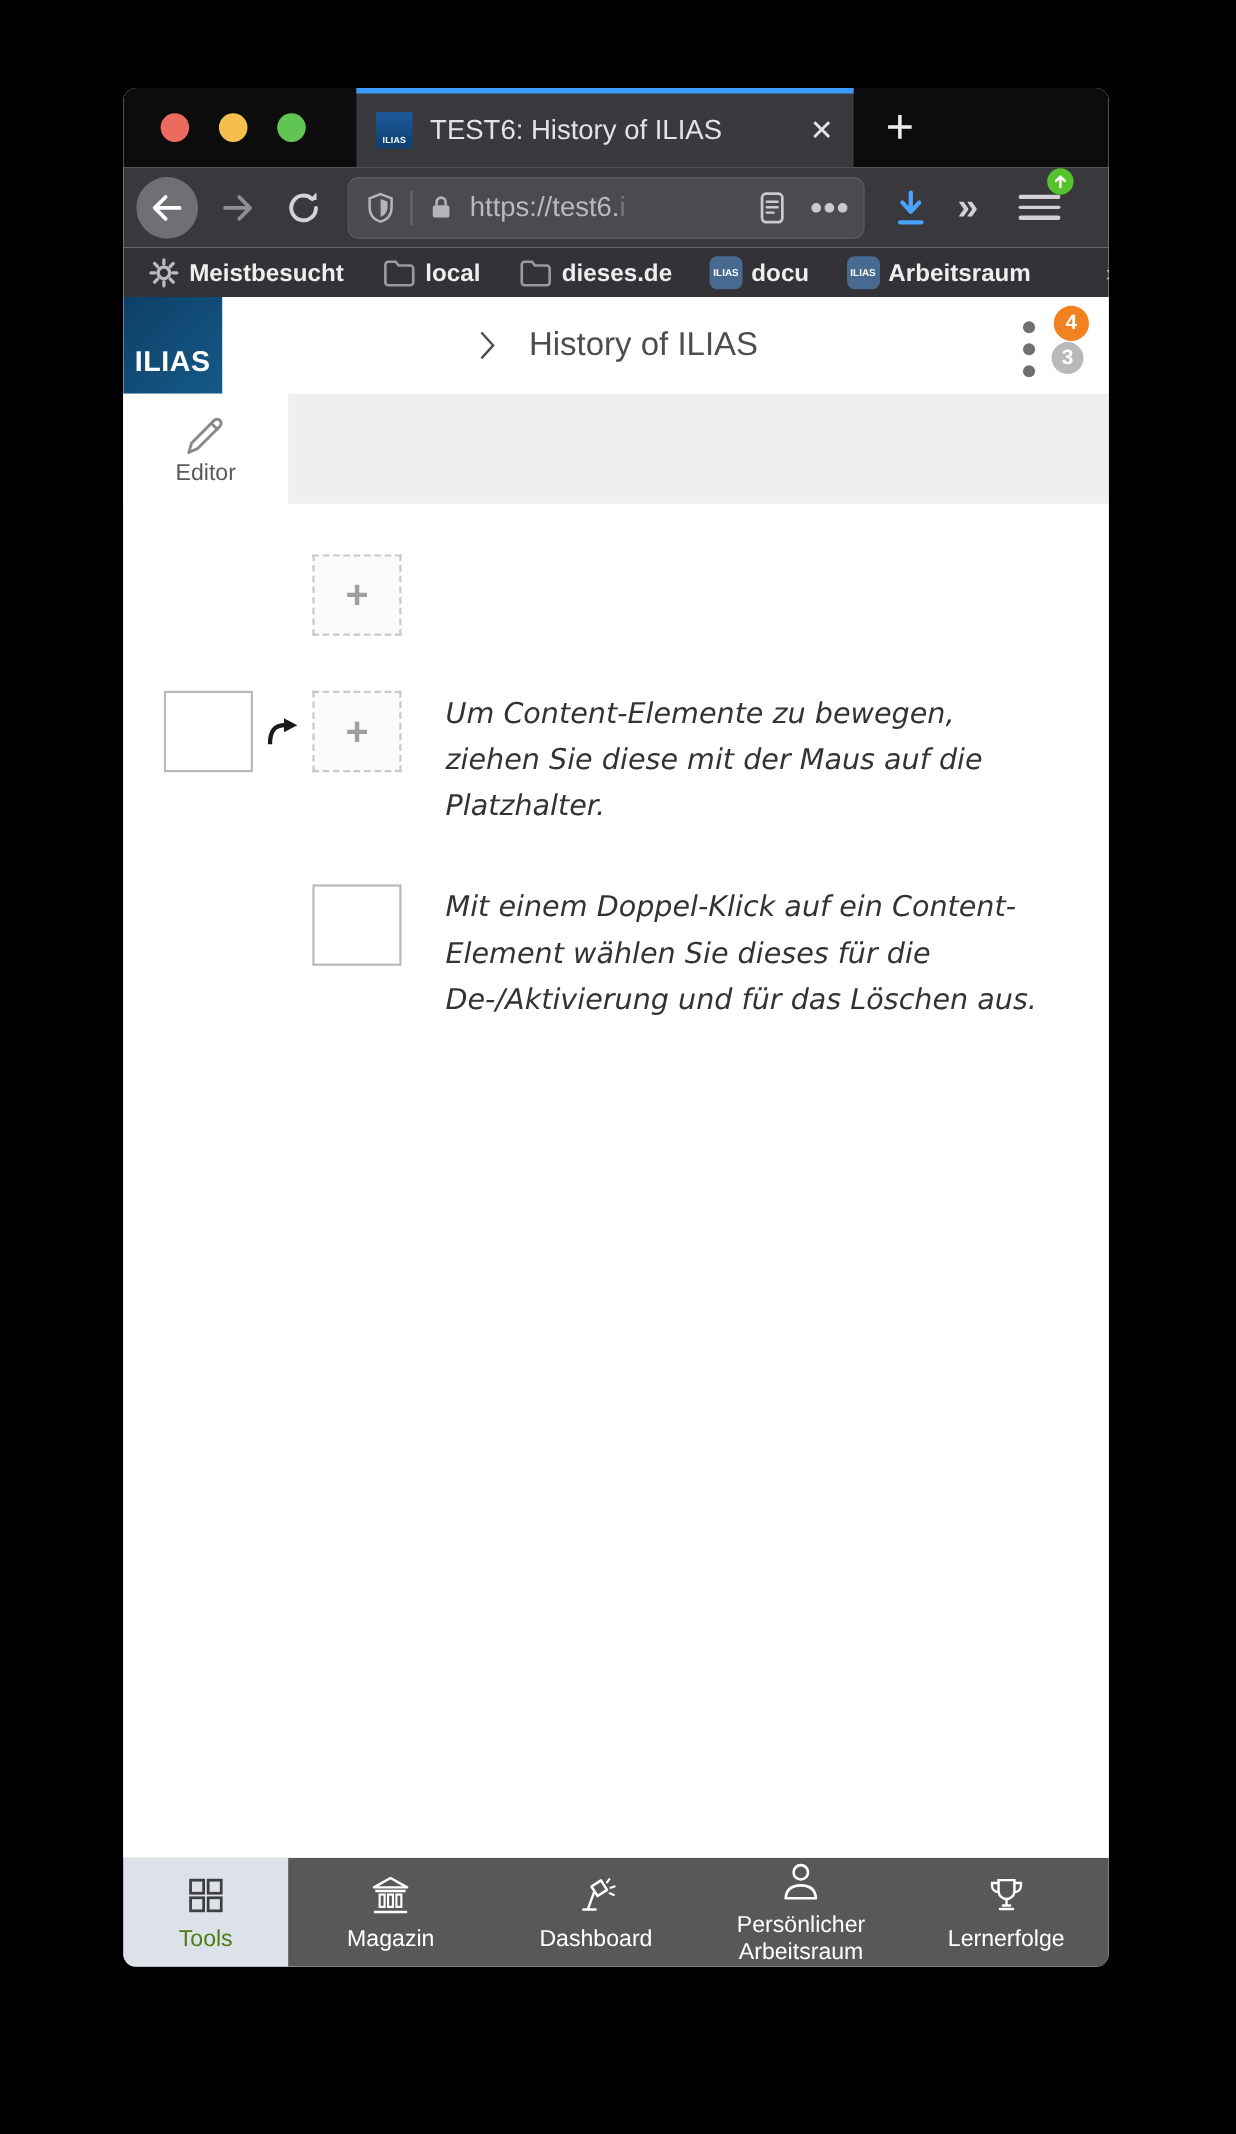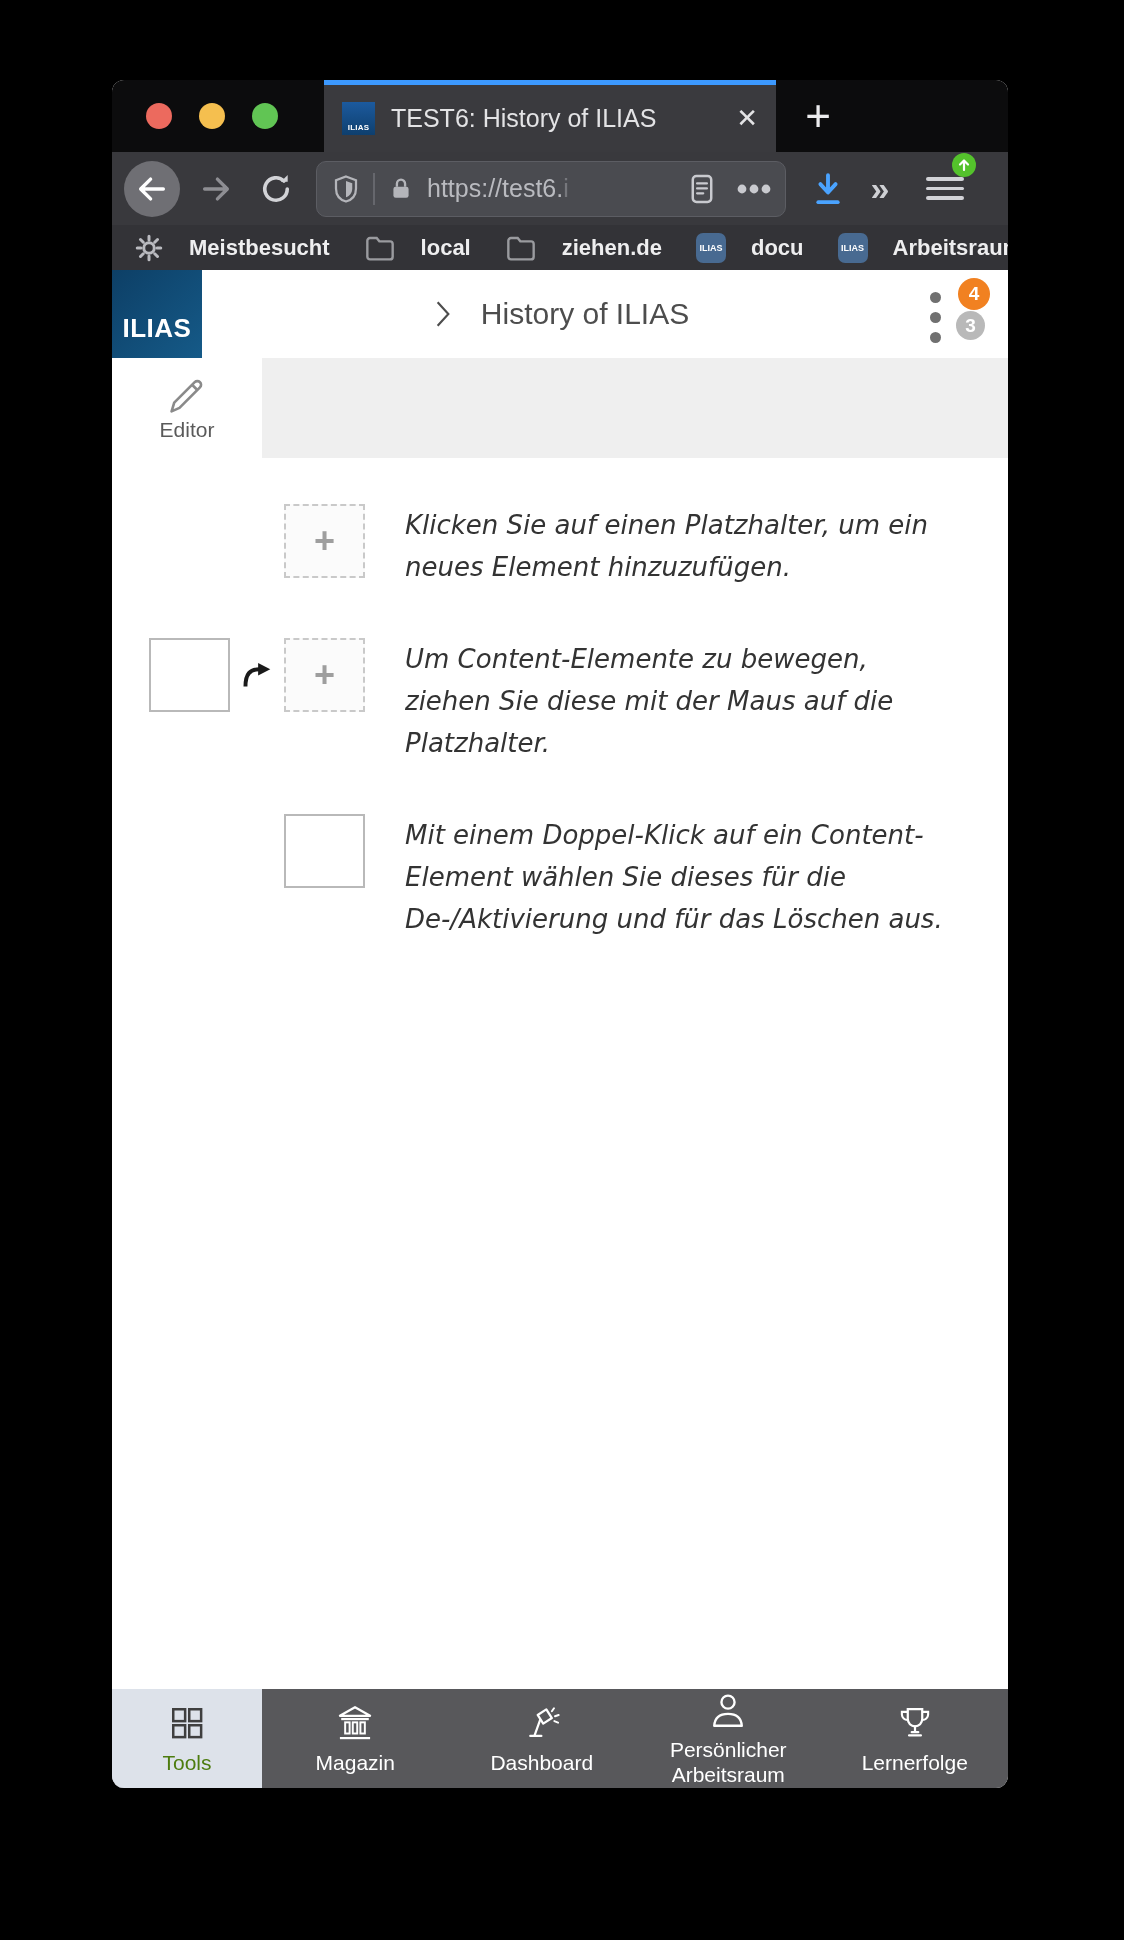--- a/index.html
+++ b/index.html
@@ -39,21 +39,21 @@
   .chev2 { color:#cfd0d4; font-size:34px; font-weight:bold; }
   .rightbtn { flex:none; display:flex; align-items:center; justify-content:center; width:52px; }
   .appmenu { position:relative; width:40px; }
   .appmenu .line { height:3.5px; background:#d2d3d7; border-radius:2px; margin:6px 0; }
   .updbadge { position:absolute; right:-10px; top:-18px; width:24px; height:24px; border-radius:50%;
               background:#54c22c; display:flex; align-items:center; justify-content:center; }
 
   
   .bookmarks { position:absolute; left:0; top:145px; width:896px; height:45px; background:#333337;
                display:flex; align-items:center; padding:0 22px; gap:34px; }
-  .bm { display:flex; align-items:center; gap:25px; color:#eeeeef; font-size:22px; font-weight:600; white-space:nowrap; }
+  .bm { display:flex; align-items:center; gap:8px; color:#eeeeef; font-size:22px; font-weight:600; white-space:nowrap; }
   .bm-ilias { width:30px; height:30px; border-radius:7px; background:#486a91;
               display:flex; align-items:center; justify-content:center; flex:none; }
   .bm-ilias span { color:#fff; font-size:9px; font-weight:bold; }
   .bm-spacer { flex:1; }
 
   
   .pageheader { position:absolute; left:0; top:190px; width:896px; height:88px; background:#fff; }
   .logo { position:absolute; left:0; top:0; width:90px; height:88px;
           background:linear-gradient(135deg,#0d3f66 0%,#155a88 100%);
           display:flex; align-items:flex-end; justify-content:center; padding-bottom:14px; }
@@ -193,21 +193,21 @@
     <div class="bm">
       <svg width="32" height="28" viewBox="0 0 24 21">
         <path d="M2.5 5a2 2 0 0 1 2-2h5l2 2.5h8a2 2 0 0 1 2 2V17a2 2 0 0 1-2 2h-15a2 2 0 0 1-2-2V5z" fill="none" stroke="#9a9b9f" stroke-width="1.8"></path>
       </svg>
       <span>local</span>
     </div>
     <div class="bm">
       <svg width="32" height="28" viewBox="0 0 24 21">
         <path d="M2.5 5a2 2 0 0 1 2-2h5l2 2.5h8a2 2 0 0 1 2 2V17a2 2 0 0 1-2 2h-15a2 2 0 0 1-2-2V5z" fill="none" stroke="#9a9b9f" stroke-width="1.8"></path>
       </svg>
-      <span>ziehen.de</span>
+      <span>dieses.de</span>
     </div>
     <div class="bm">
       <div class="bm-ilias">
           <span>ILIAS</span>
         </div>
       <span>docu</span>
     </div>
     <div class="bm">
       <div class="bm-ilias">
           <span>ILIAS</span>
@@ -246,21 +246,20 @@
       <span>Editor</span>
     </div>
   </div>
 
   <div class="content">
 
     <div class="instr-row">
       <div class="gfx">
         <div class="phbox dashed">+</div>
       </div>
-      <div class="instr-text">Klicken Sie auf einen Platzhalter, um ein neues Element hinzuzufügen.</div>
     </div>
 
     <div class="instr-row">
       <div class="gfx">
         <div class="phbox solid small"></div>
         <svg class="movearrow" width="30" height="30" viewBox="0 0 26 26">
           <path d="M3 23C3 12 7 8 15 8" fill="none" stroke="#1a1a1a" stroke-width="3.4"></path>
           <path d="M14 2.5L24.5 8 14 13.5z" fill="#1a1a1a"></path>
         </svg>
         <div class="phbox dashed">+</div>

